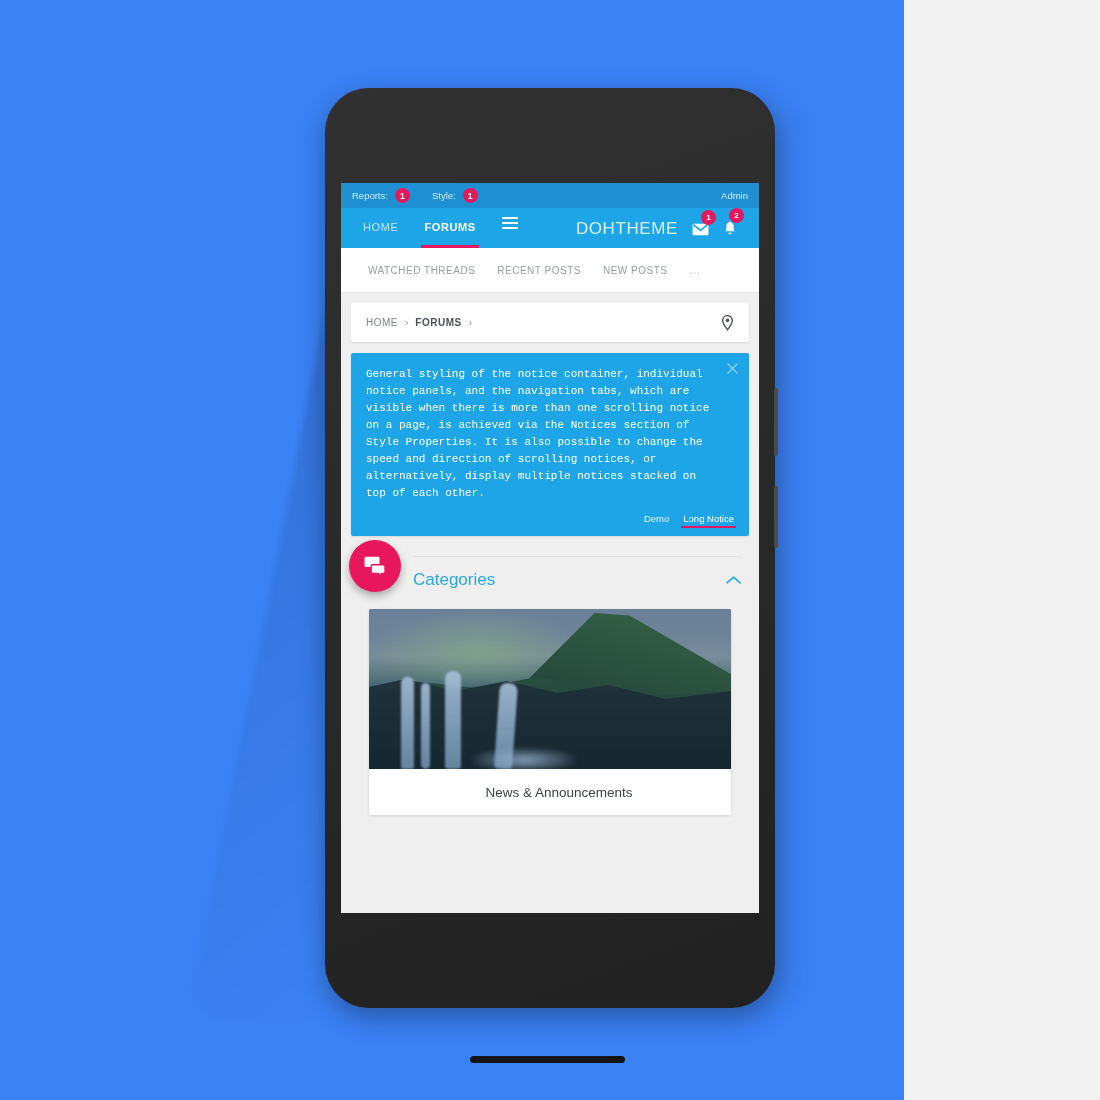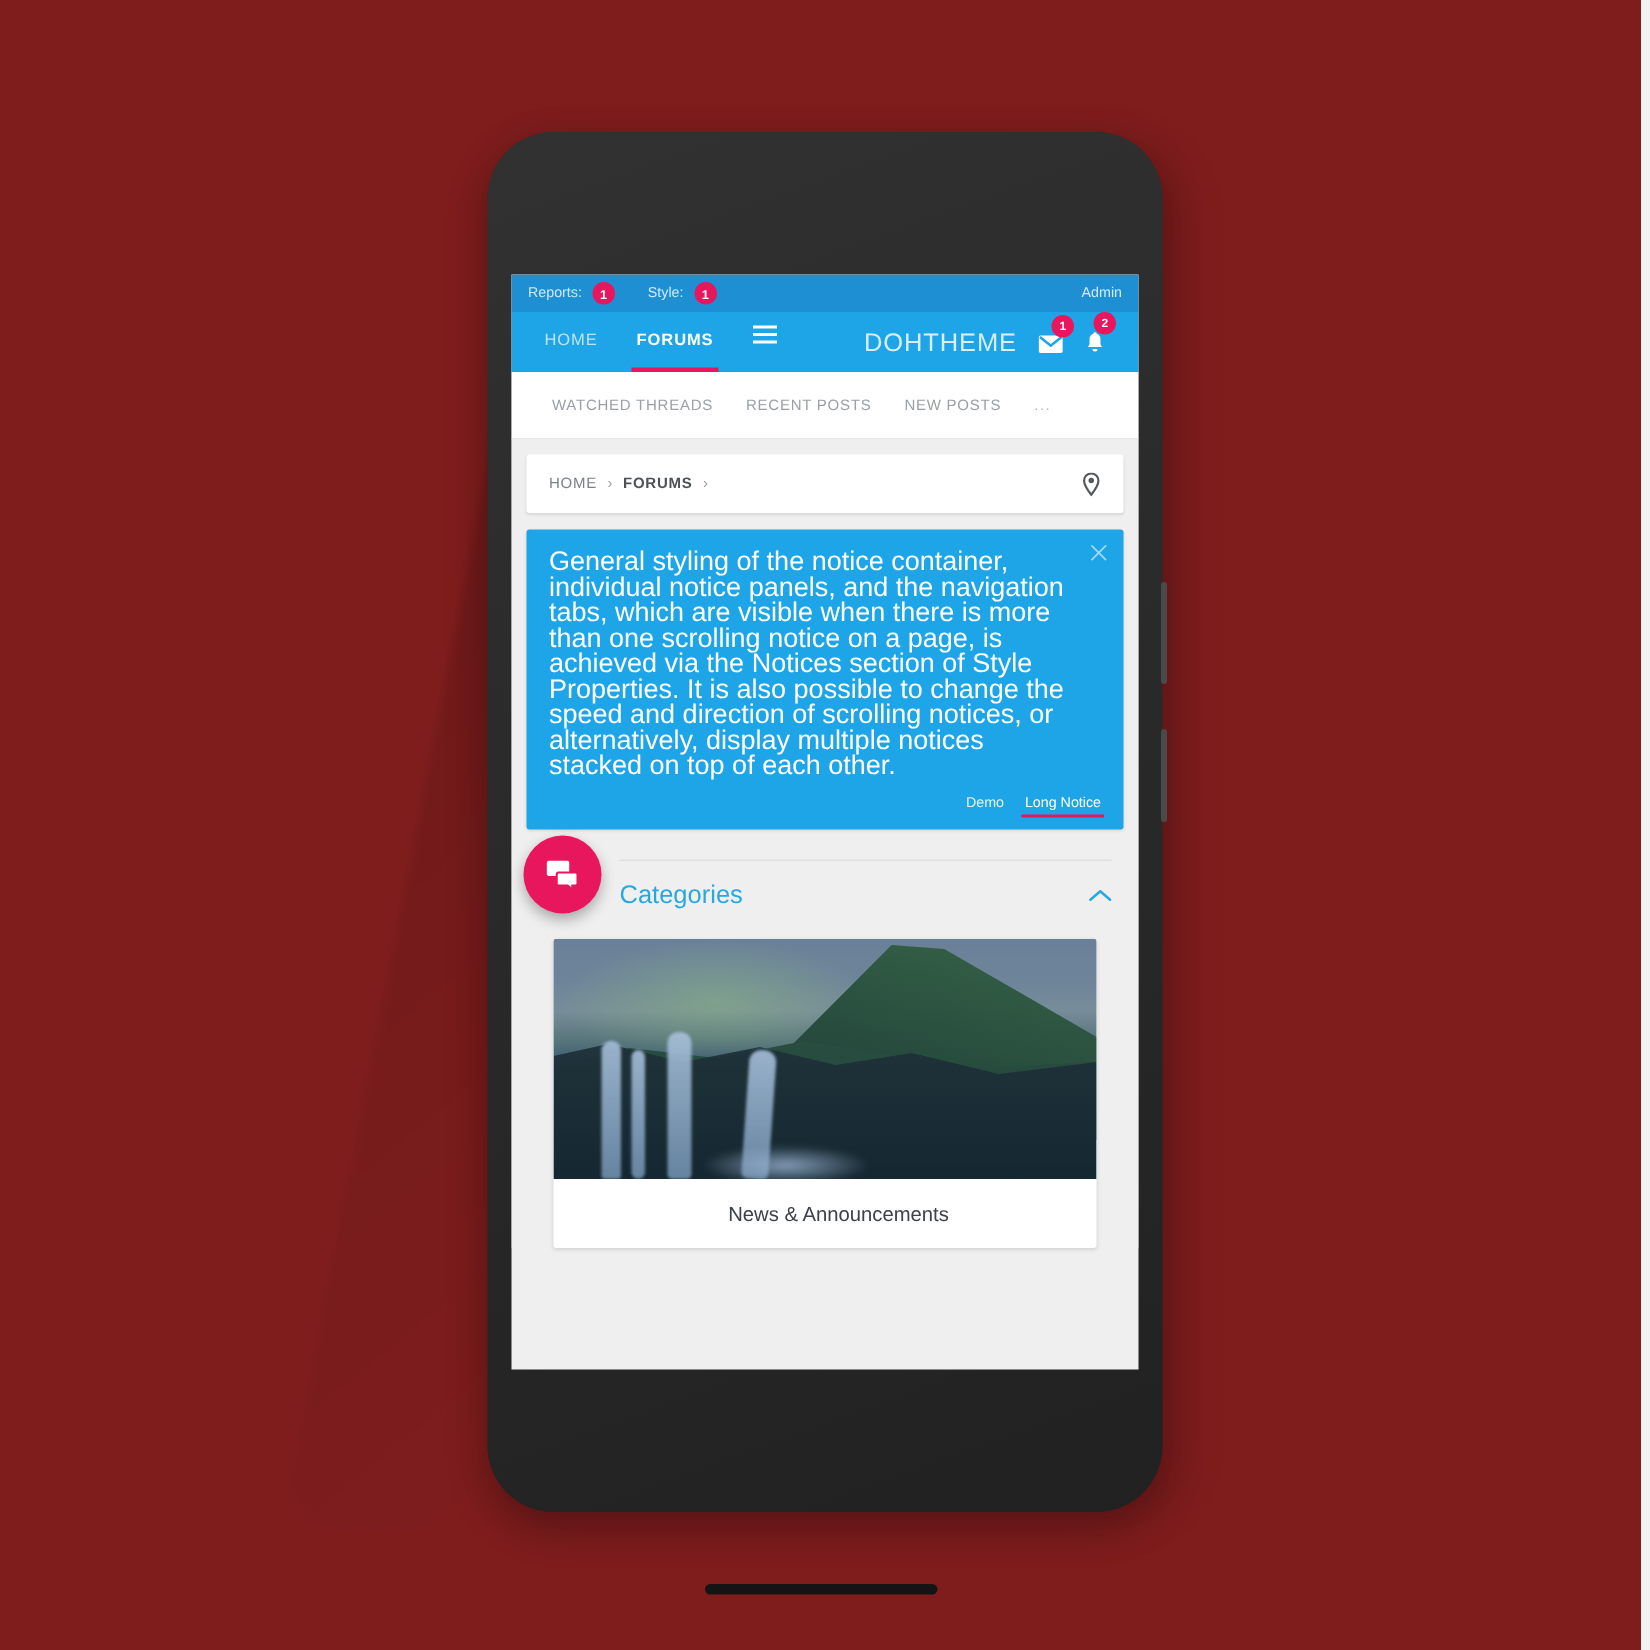--- a/index.html
+++ b/index.html
@@ -4,21 +4,21 @@
 <style>
   * { box-sizing: border-box; margin: 0; padding: 0; }
   html, body {
     width: 1100px; height: 1100px;
     background: #f2f2f2;
     font-family: "Liberation Sans", sans-serif;
     overflow: hidden;
   }
 
   
-  #stage { position: relative; width: 1094px; height: 1100px; background: #7f1d1d; padding-left: 40px; }
+  #stage { position: relative; width: 904px; height: 1100px; background: #3b82f6; padding-left: 40px; }
 
   
   .phone-shadow {
     position: absolute;
     left: 360px; top: 130px;
     width: 420px; height: 890px;
     background: linear-gradient(135deg, rgba(0,0,0,0.16), rgba(0,0,0,0.045) 55%, rgba(0,0,0,0) 78%);
     transform: skewX(-11deg) skewY(2deg);
     transform-origin: top left;
     filter: blur(3px);
@@ -174,22 +174,23 @@
     border-radius: 2px; padding: 13px 15px 8px;
     position: relative;
     box-shadow: 0 1px 2px rgba(0,0,0,0.10);
   }
   .notice-close {
     position: absolute; top: 8px; right: 10px;
     width: 14px; height: 14px; cursor: pointer;
     display: flex; align-items: center; justify-content: center;
   }
   .notice-text {
-    font-size: 18px; line-height: 17px; color: #ffffff;
+    font-size: 11px; line-height: 17px; color: #ffffff;
     padding-right: 16px;
+    font-family: Liberation Mono, monospace;
   }
   .notice-tabs {
     display: flex; justify-content: flex-end; gap: 14px;
     margin-top: 11px;
   }
   .notice-tab {
     font-size: 9.5px; color: #e6f4fd; padding-bottom: 4px; position: relative;
   }
   .notice-tab.active { color: #ffffff; }
   .notice-tab.active::after {

